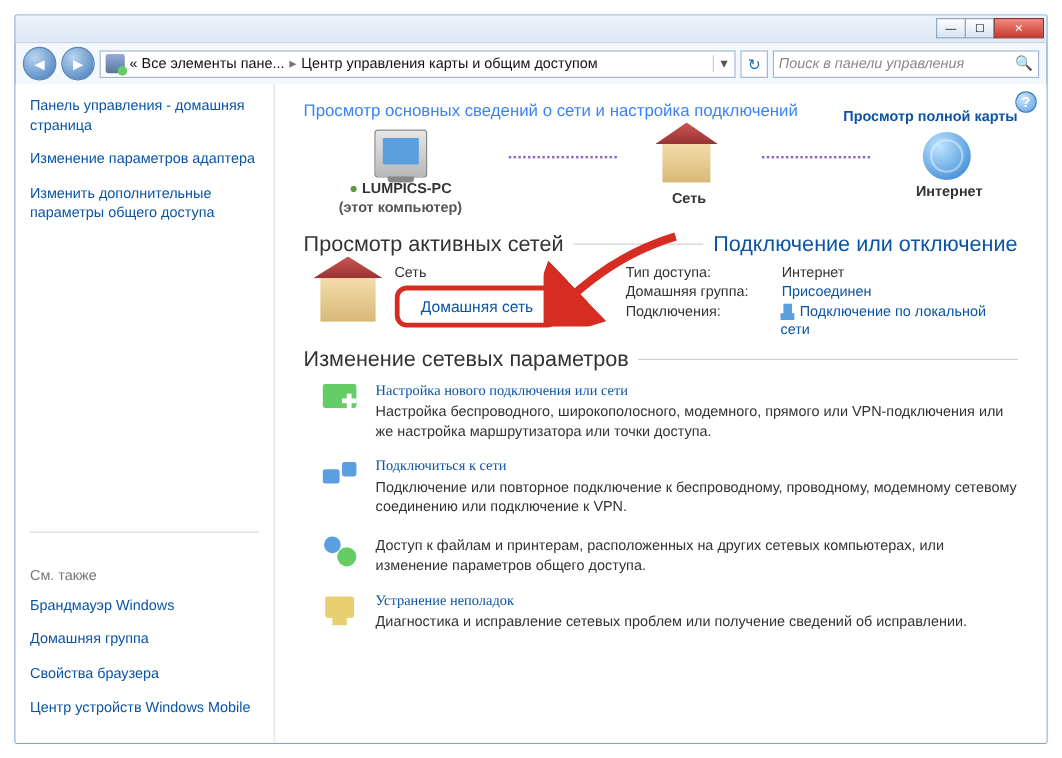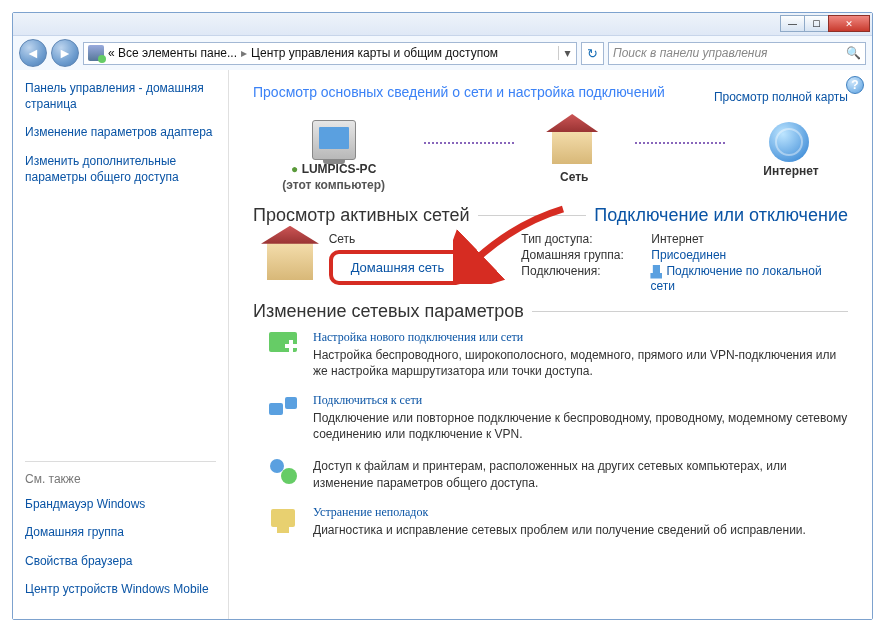--- a/index.html
+++ b/index.html
@@ -16,34 +16,34 @@
 
 
 .navrow { height: 34px; display:flex; align-items:center; padding: 0 6px; gap:4px;}
 .navbtn { width:28px; height:28px; border-radius:50%; background:radial-gradient(circle at 35% 30%, #bcd4ee, #6e9dcf 60%, #4a7bb3); border:1px solid #5d86b5; display:flex;align-items:center;justify-content:center; color:#fff; font-size:14px;}
 .addrbar { flex:1; height:23px; background:#fff; border:1px solid #a3b8d4; display:flex; align-items:center; font-size:12px; color:#111; overflow:hidden;}
 .addrbar .ic { width:16px; height:16px; margin:0 4px; background:linear-gradient(#9ad,#579); border-radius:2px; position:relative;}
 .addrbar .ic::after{content:""; position:absolute; right:-2px; bottom:-2px; width:8px;height:8px;background:#6c6;border-radius:50%;}
 .addrbar .sep { color:#777; padding:0 4px;}
 .addrbar .drop { margin-left:auto; width:18px; text-align:center; color:#555; border-left:1px solid #ccc;}
 .refresh { width:23px; height:23px; border:1px solid #a3b8d4; background:#fff; display:flex;align-items:center;justify-content:center; color:#1a6fb7; font-size:13px;}
-.searchbox { width:258px; height:23px; border:1px solid #a3b8d4; background:#fff; display:flex;align-items:center; font-size:12px; color:#888; font-style:italic; padding:0 4px;}
+.searchbox { width:222px; height:23px; border:1px solid #a3b8d4; background:#fff; display:flex;align-items:center; font-size:12px; color:#888; font-style:italic; padding:0 4px;}
 .searchbox .sicon{ margin-left:auto; font-style:normal; color:#4a7bb7;}
 
 
 .body { position:absolute; top:57px; left:0; right:0; bottom:0; background:#fff; display:flex;}
 .sidebar { width:216px; border-right:1px solid #e0e0e0; padding:10px 12px; font-size:12px; color:#0a54a5; display:flex; flex-direction:column;}
 .sidebar a { color:#0a54a5; text-decoration:none; display:block; line-height:1.35; margin-bottom:12px; cursor:pointer;}
-.sidebar .seealso { margin-top:auto; padding-top:10px; border-top:1px solid #dcdcdc;}
+.sidebar .seealso { margin-top:auto; padding-top:28px; border-top:1px solid #dcdcdc;}
 .sidebar .seealso h4{ color:#777; font-weight:normal; font-size:12px; margin-bottom:10px;}
 
 .main { flex:1; padding: 14px 24px 14px 24px; position:relative; font-size:12px; color:#333;}
 .helpicon { position:absolute; top:6px; right:8px; width:18px;height:18px;border-radius:50%;background:radial-gradient(circle at 35% 30%,#cfe7fb,#5aa0e0);border:1px solid #3d7fbf;color:#fff;font-size:12px;font-weight:bold;display:flex;align-items:center;justify-content:center;}
 h1 { color:#3b82f6; font-size:14px; font-weight:normal; margin-bottom:14px;}
-.maplink { text-align:right; margin-top:-24px; margin-bottom:16px;}
+.maplink { text-align:right; margin-top:-24px; margin-bottom:4px;font-weight:bold;}
 .maplink a{ color:#0a54a5; font-size:12px; text-decoration:none; cursor:pointer;}
 
 .mapview { display:flex; align-items:flex-start; justify-content:space-around; padding:0 10px 6px;font-weight:bold;}
 .mapnode { text-align:center; font-size:12px;}
 .mapnode .cap { margin-top:2px; line-height:1.2;}
 .mapnode .sub { color:#555;}
 .mapline { flex:1; border-top:2px dotted #86b; margin-top:22px; max-width:90px;}
 .ic48 { width:44px; height:40px; margin:0 auto 2px; position:relative;}
 .ic-pc { background:linear-gradient(#e6e6e6,#b8b8b8); border:1px solid #888; border-radius:3px;}
 .ic-pc::after{content:"";position:absolute;left:10px;right:10px;bottom:-5px;height:5px;background:#888;border-radius:0 0 3px 3px;}

